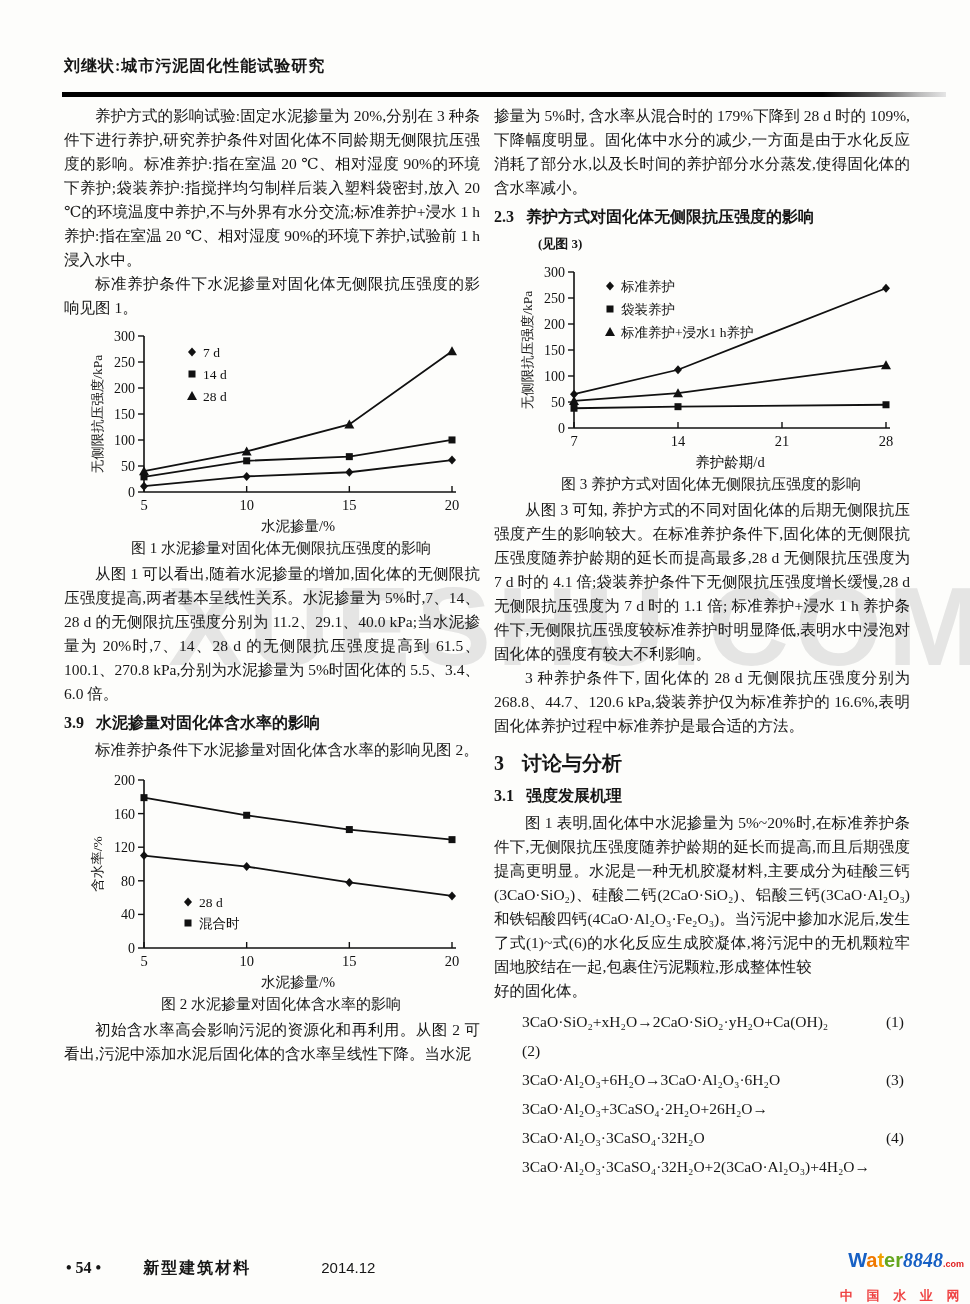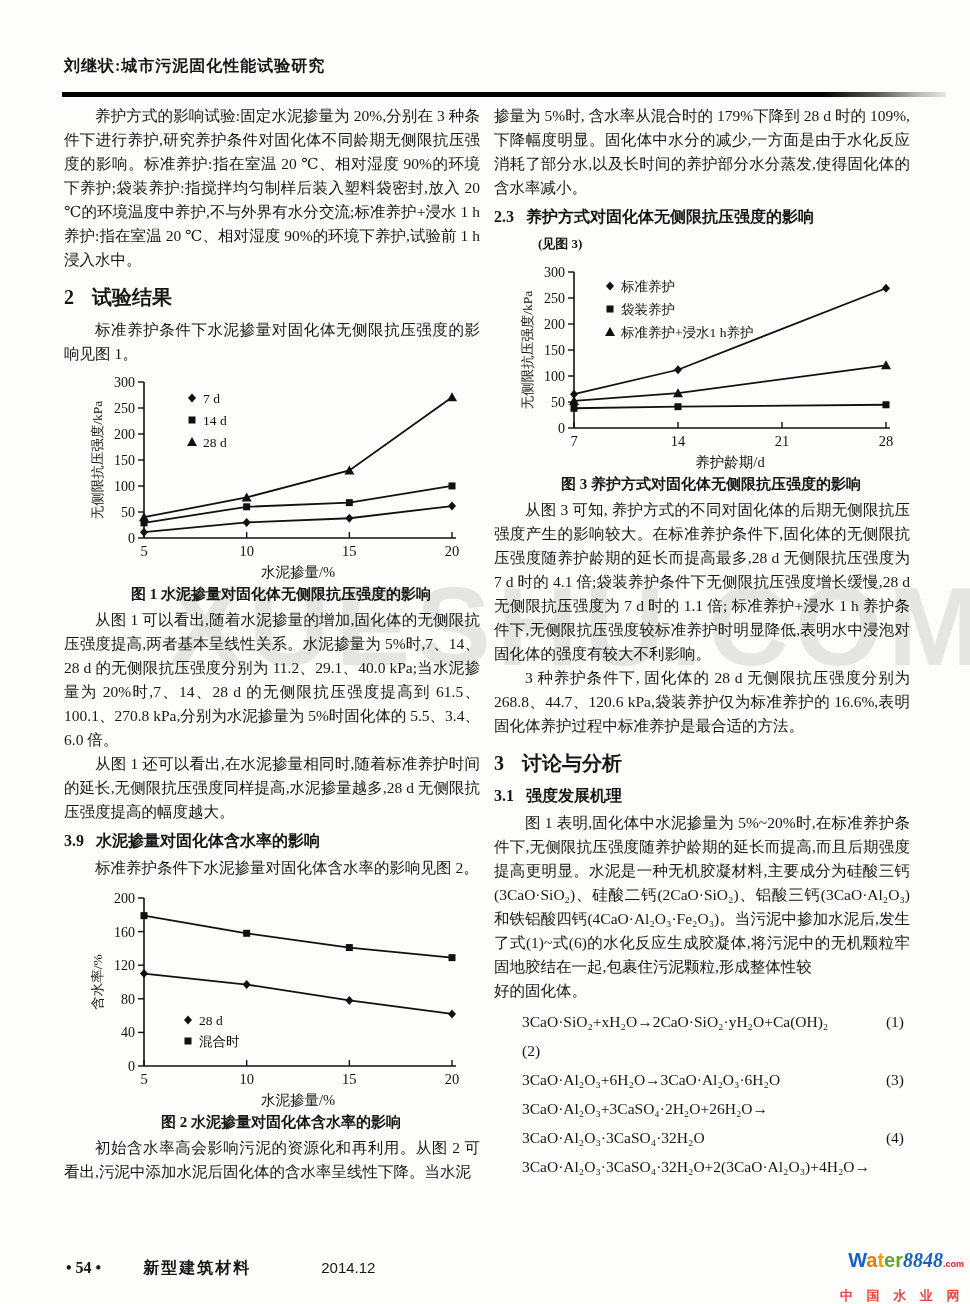--- a/index.html
+++ b/index.html
@@ -31,21 +31,21 @@
   .col-right{left:494px;}
   p{margin:0;}
   p.ind{text-indent:2em;}
   h2.sec{font-size:20px;font-weight:bold;margin:12px 0 8px;line-height:26px;}
   h2.sec .num{margin-right:18px;}
   h3.subsec{font-size:16px;font-weight:bold;margin:5px 0 3px;line-height:24px;}
   h3.subsec .num{margin-right:12px;}
   .subline{padding-left:44px;font-weight:bold;font-size:13px;line-height:24px;}
   figure{margin:8px 0 4px 24px;width:386px;text-align:center;}
   figure svg{display:block;}
-  figcaption{font-weight:bold;font-size:15px;margin-top:2px;line-height:20px;}
+  figcaption{font-weight:normal;font-size:15px;margin-top:2px;line-height:20px;}
   svg text{font-family:"Liberation Serif","DejaVu Serif",serif;fill:#111;}
   .equations{margin-top:4px;}
   .eq-row{display:flex;justify-content:space-between;padding-left:28px;
     font-size:15.5px;line-height:29px;}
   .eq-f{white-space:nowrap;}
   .eq-n{padding-right:6px;}
   .footer{position:absolute;left:66px;top:1258px;font-size:16px;}
   .footer .pageno{font-weight:bold;}
   .footer .journal{font-weight:bold;margin-left:38px;letter-spacing:2px;}
   .footer .issue{margin-left:66px;font-family:"Liberation Sans",sans-serif;font-size:15px;}
@@ -64,23 +64,20 @@
 <div class="watermark">XUESHU.COM</div>
 
 <div class="content">
 
   <div class="header-title">刘继状:城市污泥固化性能试验研究</div>
   <div class="rule"></div>
 
   <div class="col col-left">
     <p class="ind">养护方式的影响试验:固定水泥掺量为 20%,分别在 3 种条件下进行养护,研究养护条件对固化体不同龄期无侧限抗压强度的影响。标准养护:指在室温 20 ℃、相对湿度 90%的环境下养护;袋装养护:指搅拌均匀制样后装入塑料袋密封,放入 20 ℃的环境温度中养护,不与外界有水分交流;标准养护+浸水 1 h 养护:指在室温 20 ℃、相对湿度 90%的环境下养护,试验前 1 h 浸入水中。</p>
 
-    <h2 class="sec">
-      <span class="num">2</span><span>试验结果</span>
-    </h2>
 
     <p class="ind">标准养护条件下水泥掺量对固化体无侧限抗压强度的影响见图 1。</p>
 
     <figure>
       <svg width="380" height="208">
           <line x1="56" y1="164" x2="368" y2="164" stroke="#111" stroke-width="1.6"></line>
           <line x1="56" y1="8" x2="56" y2="164" stroke="#111" stroke-width="1.6"></line>
           <line x1="50" y1="164" x2="56" y2="164" stroke="#111" stroke-width="1.4"></line>
           <text x="47" y="169" text-anchor="end" font-size="14">0</text>
           <line x1="50" y1="138" x2="56" y2="138" stroke="#111" stroke-width="1.4"></line>
@@ -124,21 +121,20 @@
           <text x="115" y="29" font-size="13.5">7 d</text>
           <rect x="100.5" y="42.5" width="7" height="7" fill="#111"></rect>
           <text x="115" y="51" font-size="13.5">14 d</text>
           <polygon points="104,63 109,72 99,72" fill="#111"></polygon>
           <text x="115" y="73" font-size="13.5">28 d</text>
         </svg>
       <figcaption>图 1  水泥掺量对固化体无侧限抗压强度的影响</figcaption>
     </figure>
 
     <p class="ind">从图 1 可以看出,随着水泥掺量的增加,固化体的无侧限抗压强度提高,两者基本呈线性关系。水泥掺量为 5%时,7、14、28 d 的无侧限抗压强度分别为 11.2、29.1、40.0 kPa;当水泥掺量为 20%时,7、14、28 d 的无侧限抗压强度提高到 61.5、100.1、270.8 kPa,分别为水泥掺量为 5%时固化体的 5.5、3.4、6.0 倍。</p>
-    <p class="ind">从图 1 还可以看出,在水泥掺量相同时,随着标准养护时间的延长,无侧限抗压强度同样提高,水泥掺量越多,28 d 无侧限抗压强度提高的幅度越大。</p>
 
     <h3 class="subsec">
       <span class="num">3.9</span><span>水泥掺量对固化体含水率的影响</span>
     </h3>
     <p class="ind">标准养护条件下水泥掺量对固化体含水率的影响见图 2。</p>
 
     <figure>
       <svg width="380" height="222">
           <line x1="56" y1="178" x2="368" y2="178" stroke="#111" stroke-width="1.6"></line>
           <line x1="56" y1="10" x2="56" y2="178" stroke="#111" stroke-width="1.6"></line>

